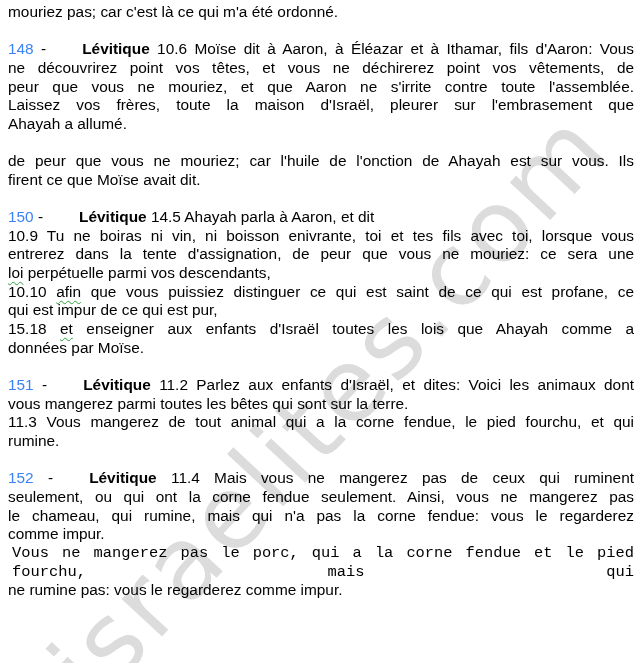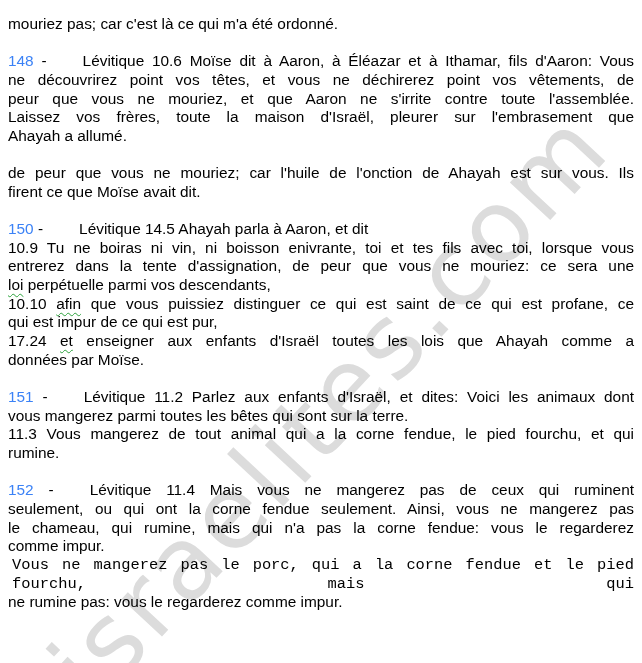--- a/index.html
+++ b/index.html
@@ -22,36 +22,35 @@
     transform:translate(-50%,-50%) rotate(-47deg);
     white-space:nowrap;
     font-family:"DejaVu Sans",sans-serif;
     font-size:101px;
     letter-spacing:4px;
     color:#dcdcdc;
   }
   #doc{
     position:absolute;inset:0;z-index:1;
     padding:3px 8px 0 8px;
-    margin-top:12px;
   }
   .paragraph{margin-bottom:18.65px;}
   .paragraph:last-child{margin-bottom:0;}
   .line{
     line-height:18.65px;
     min-height:18.65px;
     text-align:left;
   }
   .jl{
     text-align:justify;
     text-align-last:justify;
   }
   .ind{padding-left:4px;font-family:Liberation Mono, monospace;}
   .num{color:#3b82f6;}
-  .bk{font-weight:normal;padding-left:36px;}
+  .bk{font-weight:bold;padding-left:36px;}
   .gw{
     text-decoration-line:underline;
     text-decoration-style:wavy;
     text-decoration-color:#2ca23c;
     text-decoration-thickness:1px;
     text-underline-offset:3px;
   }
 </style>
 </head>
 <body>
@@ -75,21 +74,21 @@
       <div class="line jl"><span>de peur que vous ne mouriez; car l'huile de l'onction de Ahayah est sur vous. Ils</span></div>
       <div class="line"><span>firent ce que Moïse avait dit.</span></div>
     </div>
     <div class="paragraph">
       <div class="line"><span class="num">150</span><span> -</span><span class="bk">Lévitique</span><span> 14.5 Ahayah parla à Aaron, et dit</span></div>
       <div class="line jl"><span>10.9 Tu ne boiras ni vin, ni boisson enivrante, toi et tes fils avec toi, lorsque vous</span></div>
       <div class="line jl"><span>entrerez dans la tente d'assignation, de peur que vous ne mouriez: ce sera une</span></div>
       <div class="line"><span class="gw">loi</span><span> perpétuelle parmi vos descendants,</span></div>
       <div class="line jl"><span>10.10 </span><span class="gw">afin</span><span> que vous puissiez distinguer ce qui est saint de ce qui est profane, ce</span></div>
       <div class="line"><span>qui est impur de ce qui est pur,</span></div>
-      <div class="line jl"><span>17.24 </span><span class="gw">et</span><span> enseigner aux enfants d'Israël toutes les lois que Ahayah comme a</span></div>
+      <div class="line jl"><span>15.18 </span><span class="gw">et</span><span> enseigner aux enfants d'Israël toutes les lois que Ahayah comme a</span></div>
       <div class="line"><span>données par Moïse.</span></div>
     </div>
     <div class="paragraph">
       <div class="line jl"><span class="num">151</span><span> -</span><span class="bk">Lévitique</span><span> 11.2 Parlez aux enfants d'Israël, et dites: Voici les animaux dont</span></div>
       <div class="line"><span>vous mangerez parmi toutes les bêtes qui sont sur la terre.</span></div>
       <div class="line jl"><span>11.3 Vous mangerez de tout animal qui a la corne fendue, le pied fourchu, et qui</span></div>
       <div class="line"><span>rumine.</span></div>
     </div>
     <div class="paragraph">
       <div class="line jl"><span class="num">152</span><span> -</span><span class="bk">Lévitique</span><span> 11.4 Mais vous ne mangerez pas de ceux qui ruminent</span></div>

